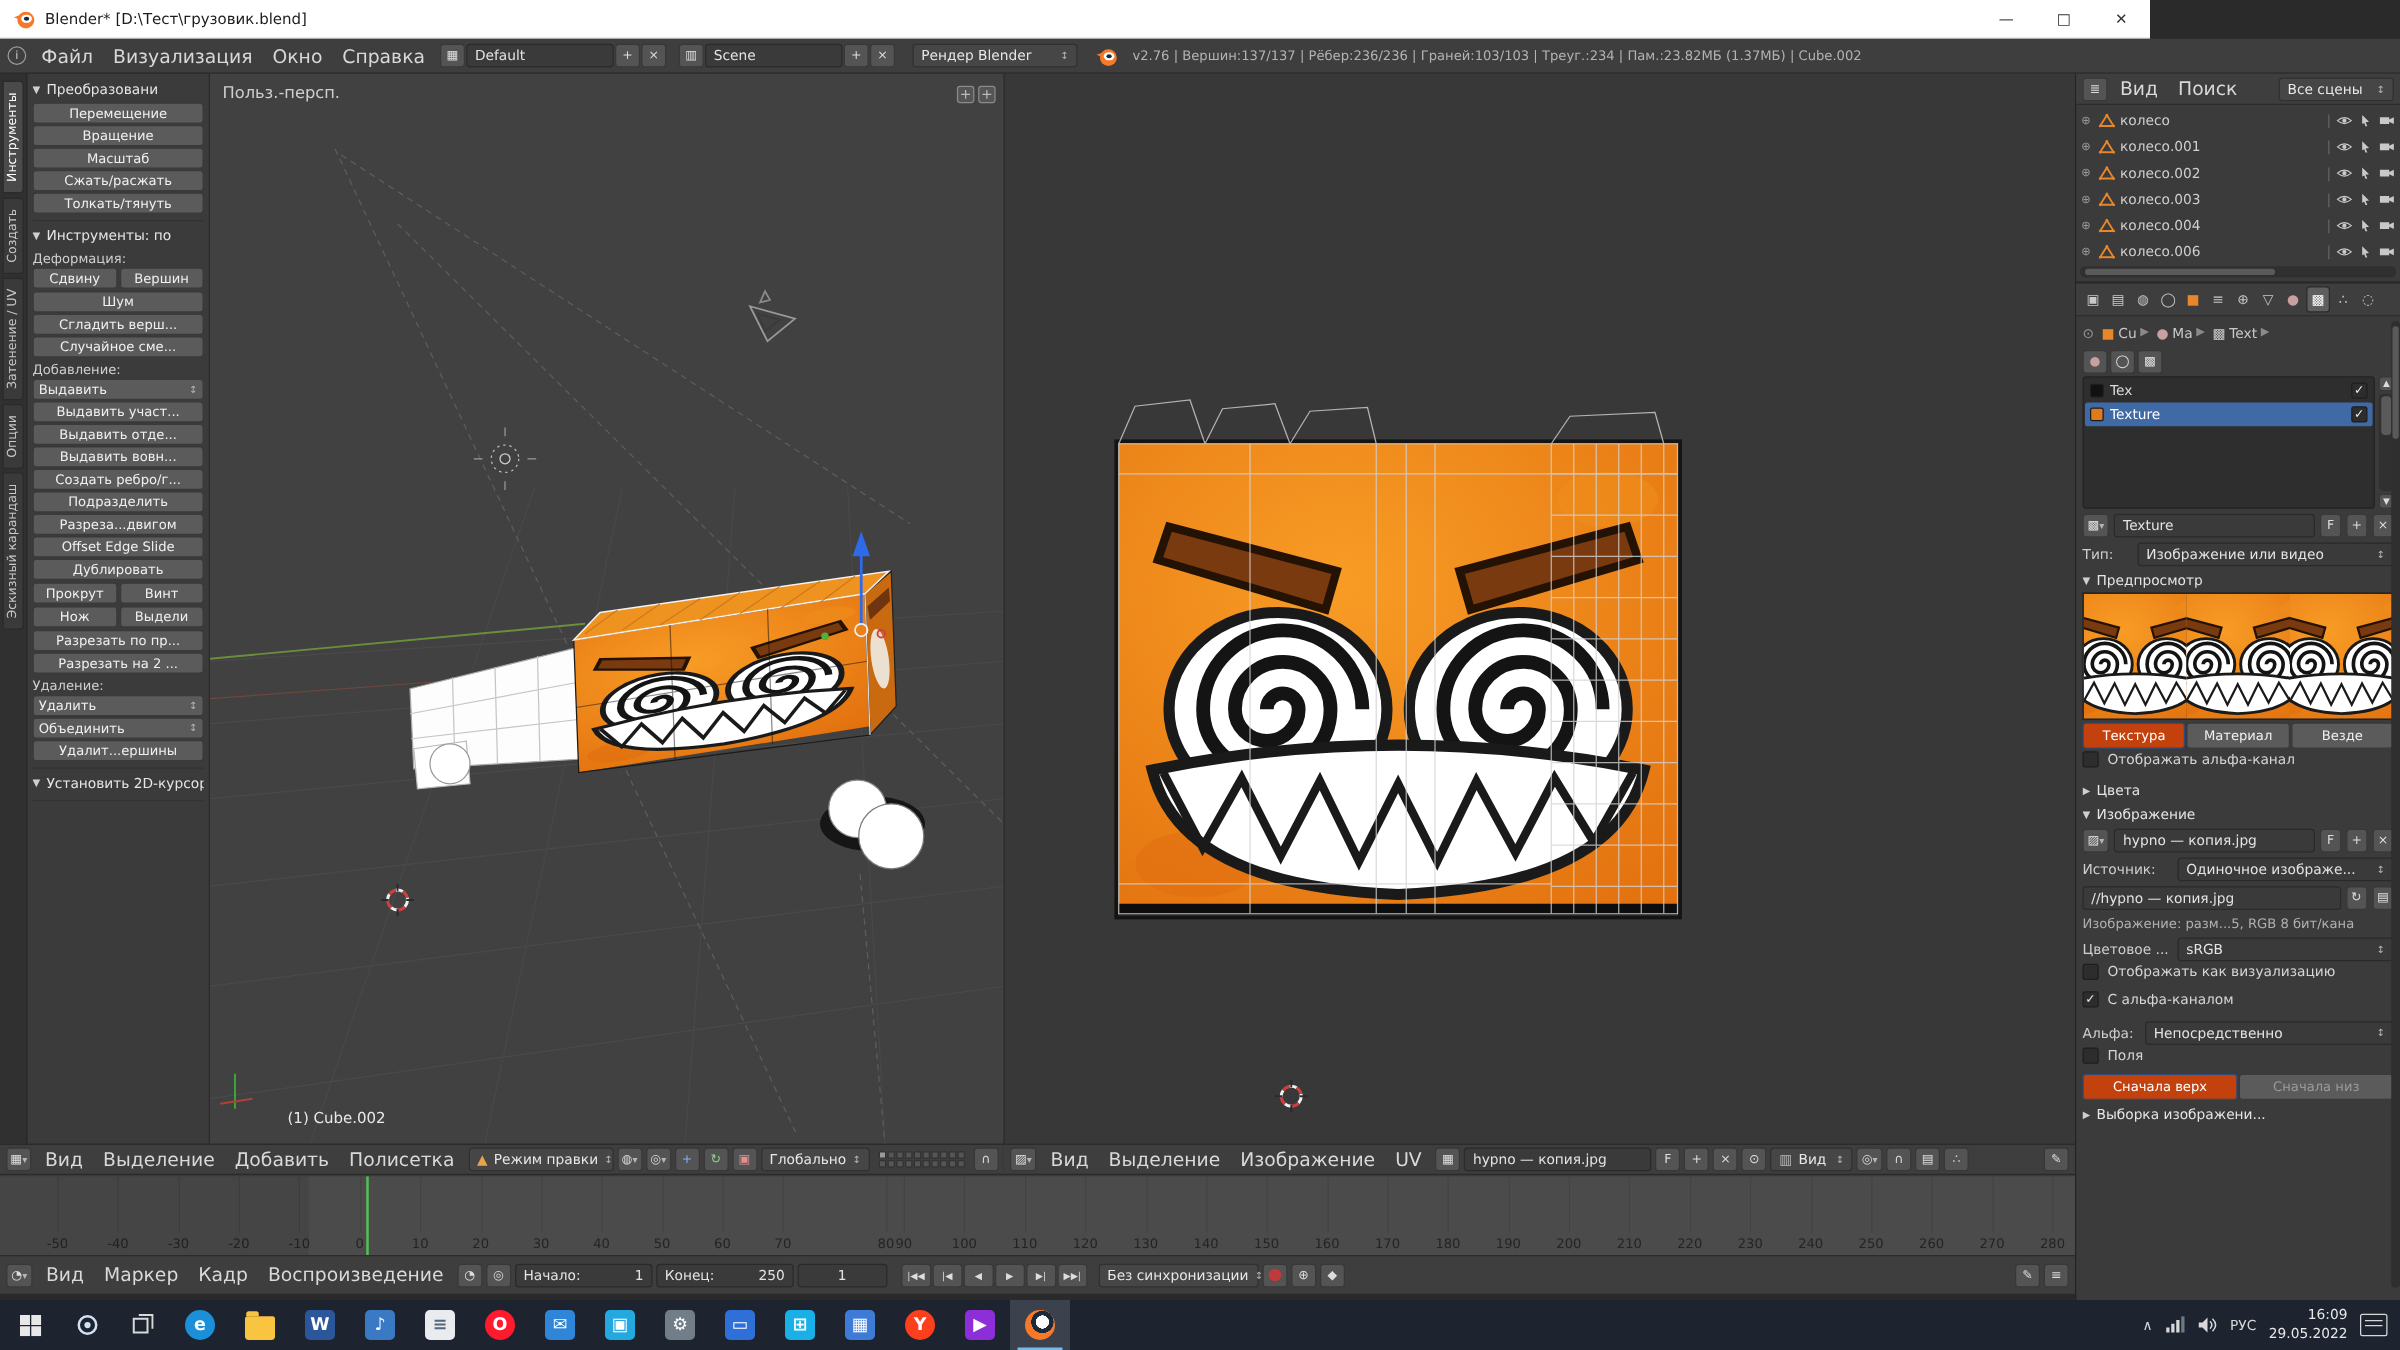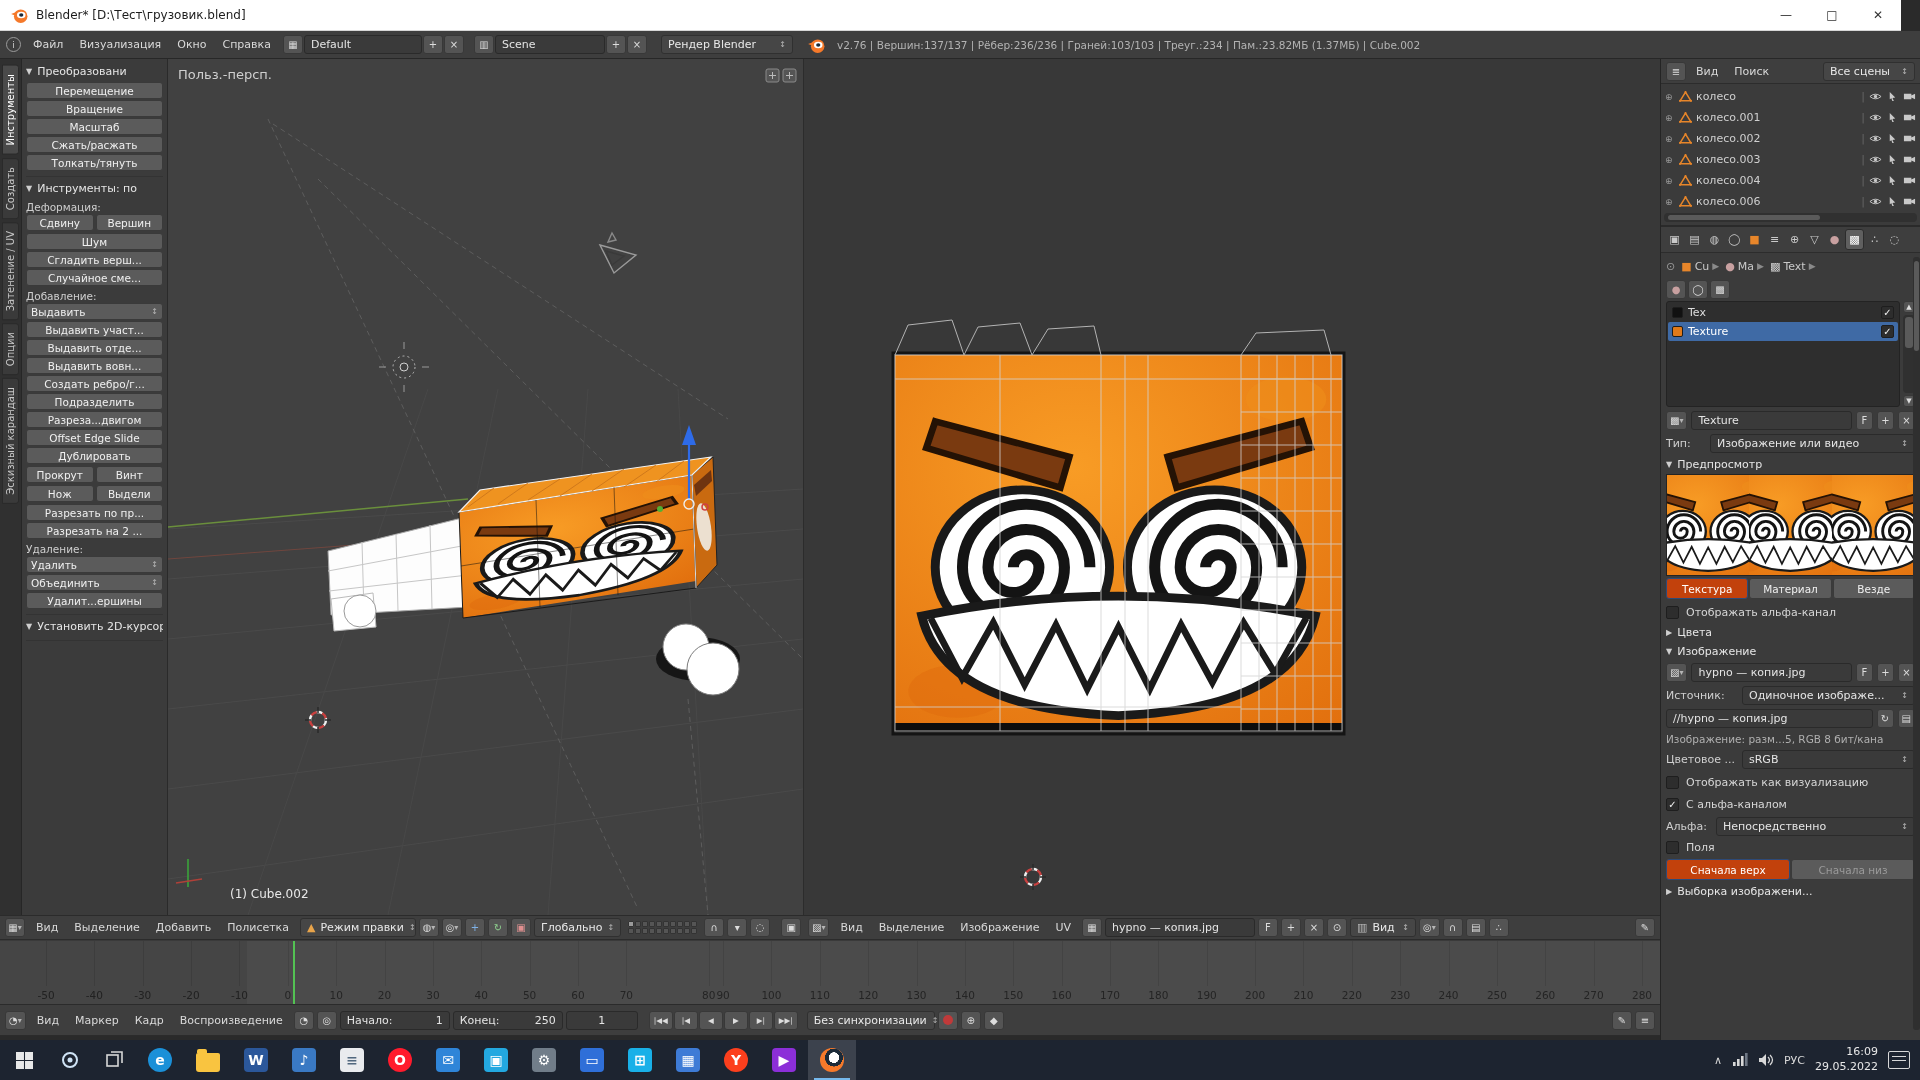--- a/index.html
+++ b/index.html
@@ -1,29 +1,29 @@
 <!DOCTYPE html>
 <html><head>
 <meta charset="utf-8">
 <style>
   *{margin:0;padding:0;box-sizing:border-box;font-family:"DejaVu Sans",sans-serif;}
   html,body{width:1920px;height:1080px;overflow:hidden;}
   body{position:relative;background:#2a2a2a;font-size:11px;color:#d6d6d6;}
   .abs{position:absolute;}
 
   
-  #titlebar{left:0;top:0;width:1901px;height:31px;background:#ffffff;border-bottom:1px solid #d6d6d6;display:flex;align-items:center;}
+  #titlebar{left:0;top:0;width:1720px;height:31px;background:#ffffff;border-bottom:1px solid #d6d6d6;display:flex;align-items:center;}
   #titlebar .ttl{color:#1c1c1c;font-size:12px;margin-left:8px;}
   #titlebar .wingrp{margin-left:auto;display:flex;height:100%;}
   .winbtn{width:46px;height:100%;display:flex;align-items:center;justify-content:center;color:#333;font-size:12px;}
   .logo{width:18px;height:18px;margin-left:10px;}
 
   
   #infobar{left:0;top:31px;width:1920px;height:28px;background:#3e3e3e;border-bottom:1px solid #272727;display:flex;align-items:center;gap:4px;padding:0 6px;}
-  .menu{padding:0 8px;color:#d9d9d9;font-size:11px;white-space:nowrap;}
+  .menu{padding:0 8px;color:#d9d9d9;font-size:15px;white-space:nowrap;}
   .iinfo{width:15px;height:15px;border:1px solid #9a9a9a;border-radius:50%;font-size:9px;color:#ccc;display:flex;align-items:center;justify-content:center;}
   .hbtn{min-width:20px;height:19px;background:#545454;border:1px solid #383838;border-radius:3px;display:flex;align-items:center;justify-content:center;font-size:10px;color:#ddd;padding:0 3px;white-space:nowrap;}
   .datablock{display:flex;gap:1px;align-items:center;}
   .field{display:flex;align-items:center;gap:5px;background:#3a3a3a;border:1px solid #2a2a2a;border-radius:3px;height:19px;padding:0 6px;color:#e4e4e4;white-space:nowrap;}
   .dd{font-size:8px;color:#b5b5b5;margin-left:auto;}
   .stats{color:#b3b3b3;font-size:10.5px;margin-left:8px;white-space:nowrap;overflow:hidden;}
 
   
   #tooltabs{left:0;top:59px;width:22px;height:856px;background:#303030;border-right:1px solid #262626;display:flex;flex-direction:column;gap:3px;padding-top:6px;align-items:center;}
   .vtab{writing-mode:vertical-rl;transform:rotate(180deg);background:#3a3a3a;border:1px solid #2a2a2a;border-radius:3px 0 0 3px;color:#c9c9c9;font-size:10px;padding:8px 2px;}
@@ -83,21 +83,21 @@
   .chip{width:11px;height:11px;border-radius:2px;border:1px solid #1d1d1d;flex:none;}
   .slotname{flex:1;overflow:hidden;white-space:nowrap;}
   .vscroll{width:12px;display:flex;flex-direction:column;gap:2px;}
   .vscroll .hbtn{height:12px;min-width:12px;font-size:7px;}
   .vtrack{flex:1;background:#303030;border-radius:4px;position:relative;}
   .vtrack::before{content:"";position:absolute;top:2px;left:2px;right:2px;height:40%;background:#5a5a5a;border-radius:3px;}
   .prow{display:flex;align-items:center;gap:4px;height:23px;flex:none;}
   .prow .lab{width:72px;color:#cfcfcf;flex:none;}
   .prow .field{flex:1;height:19px;}
   .fbtn{min-width:17px;}
-  .cbrow{display:flex;align-items:center;gap:7px;height:22px;color:#d6d6d6;flex:none;}
+  .cbrow{display:flex;gap:7px;height:22px;color:#d6d6d6;flex:none;}
   .cb{width:13px;height:13px;background:#2d2d2d;border:1px solid #1e1e1e;border-radius:2px;color:#f0f0f0;font-size:10px;line-height:11px;text-align:center;flex:none;}
   #preview-box{height:102px;background:#2b2b2b;border:1px solid #242424;display:flex;overflow:hidden;flex:none;}
   #preview-box svg{flex:1;height:100%;}
   .btnrow{display:flex;gap:1px;height:21px;flex:none;margin:2px 0;}
   .btnrow .btn{flex:1;height:21px;}
   .btn.active{background:#c2410c;border-color:#2d4a78;color:#fff;}
   .btn.dim{color:#9a9a9a;}
   .infoline{color:#b0b0b0;font-size:10.5px;height:18px;display:flex;align-items:center;flex:none;}
   #propscroll{position:absolute;right:0px;top:30px;bottom:8px;width:7px;background:#2f2f2f;border-radius:3px;}
   #propscroll::before{content:"";position:absolute;top:4px;left:1px;width:5px;height:90px;background:#5a5a5a;border-radius:3px;}

